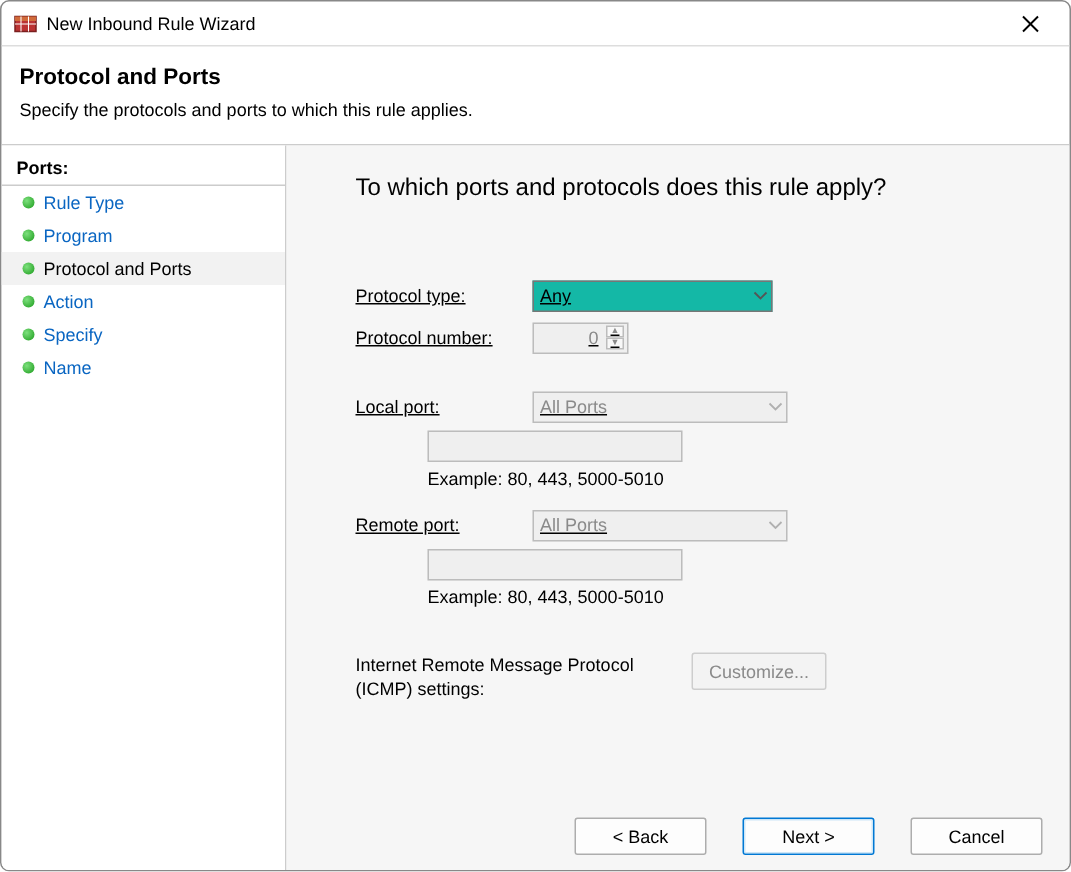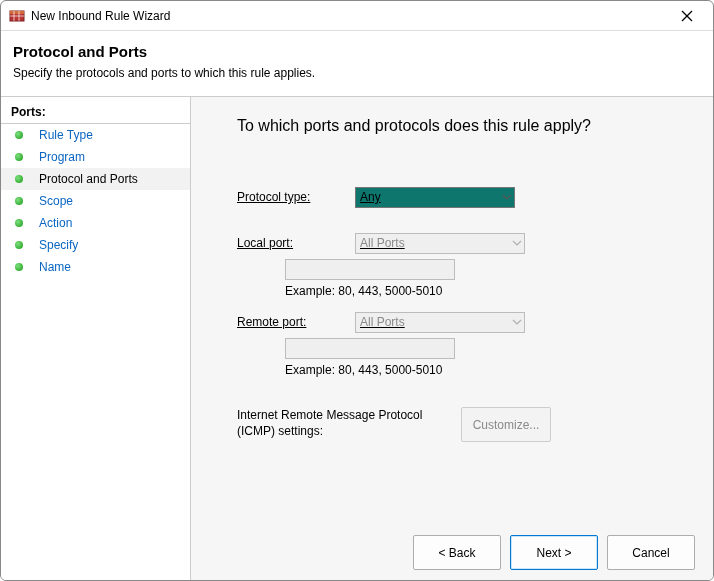--- a/index.html
+++ b/index.html
@@ -9,45 +9,45 @@
   .titlebar .icon { width:16px; height:16px; margin-right:6px; display:flex; align-items:center; justify-content:center; }
   .titlebar .title { font-size:12px; }
   .titlebar .close { margin-left:auto; width:36px; height:24px; display:flex; align-items:center; justify-content:center; cursor:pointer; }
   .header { padding:8px 12px 10px 12px; }
   .header h1 { font-size:15px; font-weight:700; margin:4px 0 6px 0; }
   .header p { margin:0 0 6px 0; font-size:12px; }
   .divider { height:1px; background:#ccc; margin:0; }
   .content { display:flex; height:calc(100% - 30px - 62px); }
   .sidebar { width:190px; background:#fff; border-right:1px solid #ccc; padding-top:4px; }
   .sidebar-head { font-weight:700; padding:4px 10px 4px 10px; border-bottom:1px solid #ccc; }
-  .step { display:flex; align-items:center; gap:16px; padding:4px 8px 4px 14px; cursor:pointer; }
+  .step { display:flex; align-items:center; gap:6px; padding:4px 8px 4px 14px; cursor:pointer; }
   .step .dot { width:8px; height:8px; border-radius:50%; background:radial-gradient(circle at 35% 35%, #7de07d, #1a9a1a); flex:0 0 8px; }
   .step .lbl { color:#0a66c2; font-size:12px; }
   .step.active { background:#f2f2f2; }
   .step.active .lbl { color:#000; }
   .main { flex:1; background:#f6f6f6; position:relative; padding:20px 16px 16px 46px; }
   .prompt { font-size:16px; margin-bottom:20px; }
   .form-row { display:flex; align-items:center; height:24px; margin-bottom:4px;text-decoration:underline; }
   .form-label { width:118px; font-size:12px; }
-  .combo { width:160px; height:21px; border:1px solid #767676; background:#0f766e; display:flex; align-items:center; padding:0 2px 0 4px; font-size:12px; position:relative; }
+  .combo { width:160px; height:21px; border:1px solid #767676; background:#14b8a6; display:flex; align-items:center; padding:0 2px 0 4px; font-size:12px; position:relative; }
   .combo .caret { margin-left:auto; }
   .combo.disabled { color:#8a8a8a; background:#efefef; border-color:#bcbcbc; }
   .spinner { width:64px; height:21px; border:1px solid #bcbcbc; background:#efefef; display:flex; align-items:center; padding:0 2px 0 4px; color:#8a8a8a; font-size:12px; justify-content:flex-end; }
   .spinner .val { flex:1; text-align:right; padding-right:2px; }
   .spinner-buttons { display:flex; flex-direction:column; height:17px; width:12px; margin-left:3px; }
   .spin { height:8px; border:1px solid #bcbcbc; background:#f8f8f8; display:flex; align-items:center; justify-content:center; font-size:6px; color:#8a8a8a; line-height:1; }
   .text-input { width:170px; height:21px; border:1px solid #bcbcbc; background:#efefef; display:flex; align-items:center; padding:0 4px; color:#8a8a8a; font-size:12px; }
   .example { font-size:12px; color:#000; margin:4px 0 12px 0; }
   .section-gap { height:18px; }
   .icmp-row { display:flex; align-items:flex-start; }
   .icmp-label { width:224px; font-size:12px; line-height:1.35; }
-  .btn { height:35px; border:1px solid #adadad; background:#fdfdfd; font-size:12px; padding:0 12px; cursor:pointer; display:inline-flex; align-items:center; justify-content:center; border-radius:2px; }
+  .btn { height:25px; border:1px solid #adadad; background:#fdfdfd; font-size:12px; padding:0 12px; cursor:pointer; display:inline-flex; align-items:center; justify-content:center; border-radius:2px; }
   .btn.disabled { color:#8a8a8a; border-color:#cdcdcd; background:#f3f3f3; cursor:default; }
   .btn.primary { border:1px solid #0078d4; box-shadow:0 0 0 1px #cde6f7 inset; }
-  .footer { position:absolute; bottom:14px; right:18px; display:flex; gap:9px; }
+  .footer { position:absolute; bottom:14px; right:18px; display:flex; gap:24px; }
   .footer .btn { width:88px; }
   .field-col { margin-left:48px; }
   .arrow-annotation { position:absolute; left:518px; top:420px; pointer-events:none; }
   svg { display:block; }
 </style>
 </head>
 <body>
 
 <div class="window">
 
@@ -86,24 +86,20 @@
       <div class="step">
         <span class="dot"></span>
         <span class="lbl">Program</span>
       </div>
       <div class="step active">
         <span class="dot"></span>
         <span class="lbl">Protocol and Ports</span>
       </div>
       <div class="step">
         <span class="dot"></span>
-        <span class="lbl">Scope</span>
-      </div>
-      <div class="step">
-        <span class="dot"></span>
         <span class="lbl">Action</span>
       </div>
       <div class="step">
         <span class="dot"></span>
         <span class="lbl">Specify</span>
       </div>
       <div class="step">
         <span class="dot"></span>
         <span class="lbl">Name</span>
       </div>
@@ -119,20 +115,30 @@
         <div class="combo">
           <span>Any</span>
           <span class="caret">
             <svg width="10" height="6" viewBox="0 0 10 6">
                 <path d="M1 1 L5 5 L9 1" fill="none" stroke="#555" stroke-width="1.2"></path>
               </svg>
           </span>
         </div>
       </div>
 
+      <div class="form-row">
+        <div class="form-label">Protocol number:</div>
+        <div class="spinner">
+          <span class="val">0</span>
+          <span class="spinner-buttons">
+            <span class="spin">▲</span>
+            <span class="spin">▼</span>
+          </span>
+        </div>
+      </div>
 
       <div class="section-gap"></div>
 
       <div class="form-row">
         <div class="form-label">Local port:</div>
         <div class="combo disabled" style="width:170px;">
           <span>All Ports</span>
           <span class="caret">
             <svg width="10" height="6" viewBox="0 0 10 6">
                 <path d="M1 1 L5 5 L9 1" fill="none" stroke="#b0b0b0" stroke-width="1.2"></path>

